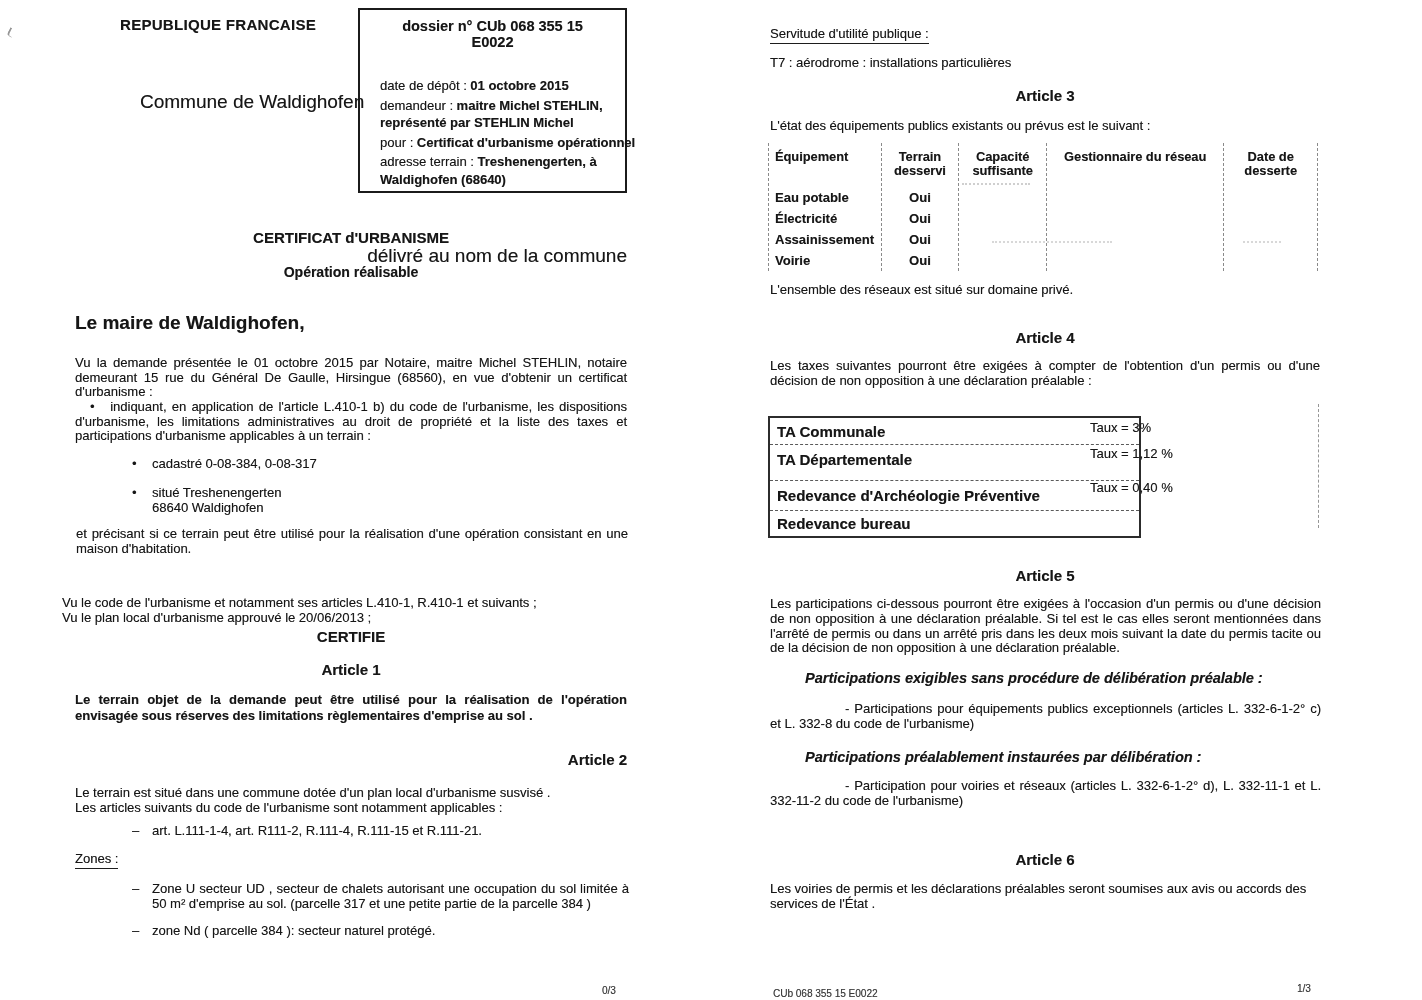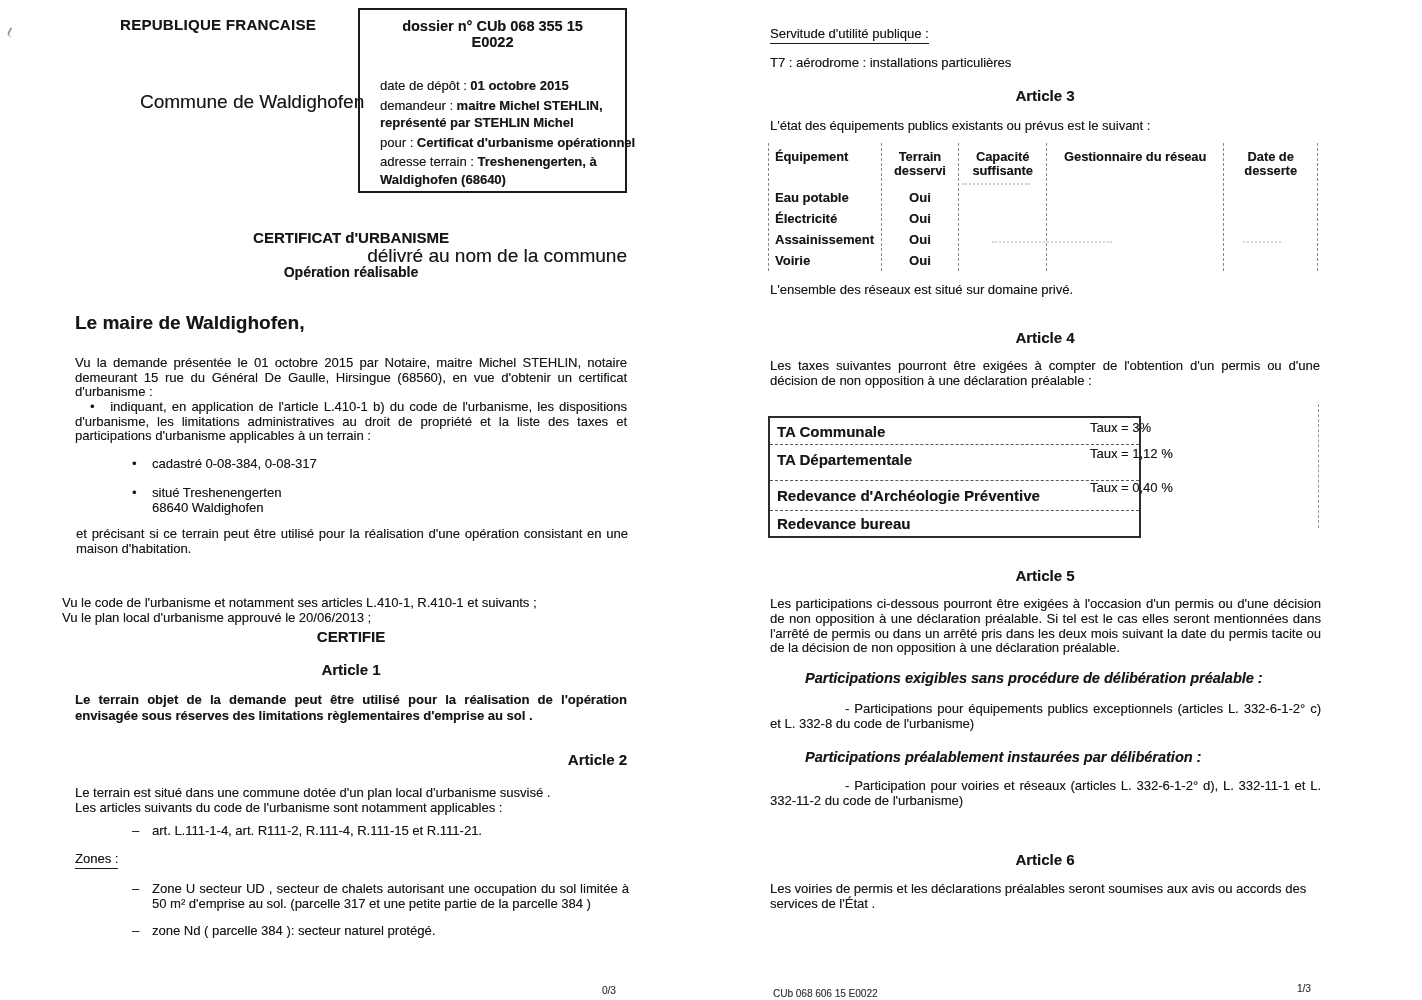--- a/index.html
+++ b/index.html
@@ -214,14 +214,14 @@
 <div class="abs t13 just" style="left:770px;top:701px;width:551px;text-indent:75px;line-height:15px;">- Participations pour équipements publics exceptionnels (articles L. 332-6-1-2° c) et L. 332-8 du code de l'urbanisme)</div>
 
 <div class="abs ital-b" style="left:805px;top:749px;">Participations préalablement instaurées par délibération :</div>
 
 <div class="abs t13 just" style="left:770px;top:778px;width:551px;text-indent:75px;line-height:15px;">- Participation pour voiries et réseaux (articles L. 332-6-1-2° d), L. 332-11-1 et L. 332-11-2 du code de l'urbanisme)</div>
 
 <div class="abs ctr art-title" style="left:770px;top:851px;width:550px;">Article 6</div>
 
 <div class="abs t13" style="left:770px;top:881px;width:551px;line-height:15px;">Les voiries de permis et les déclarations préalables seront soumises aux avis ou accords des services de l'État .</div>
 
-<div class="abs footer" style="left:773px;top:988px;">CUb 068 606 15 E0022</div>
+<div class="abs footer" style="left:773px;top:988px;">CUb 068 355 15 E0022</div>
 <div class="abs footer" style="left:1297px;top:983px;">1/3</div>
 
 </body></html>

